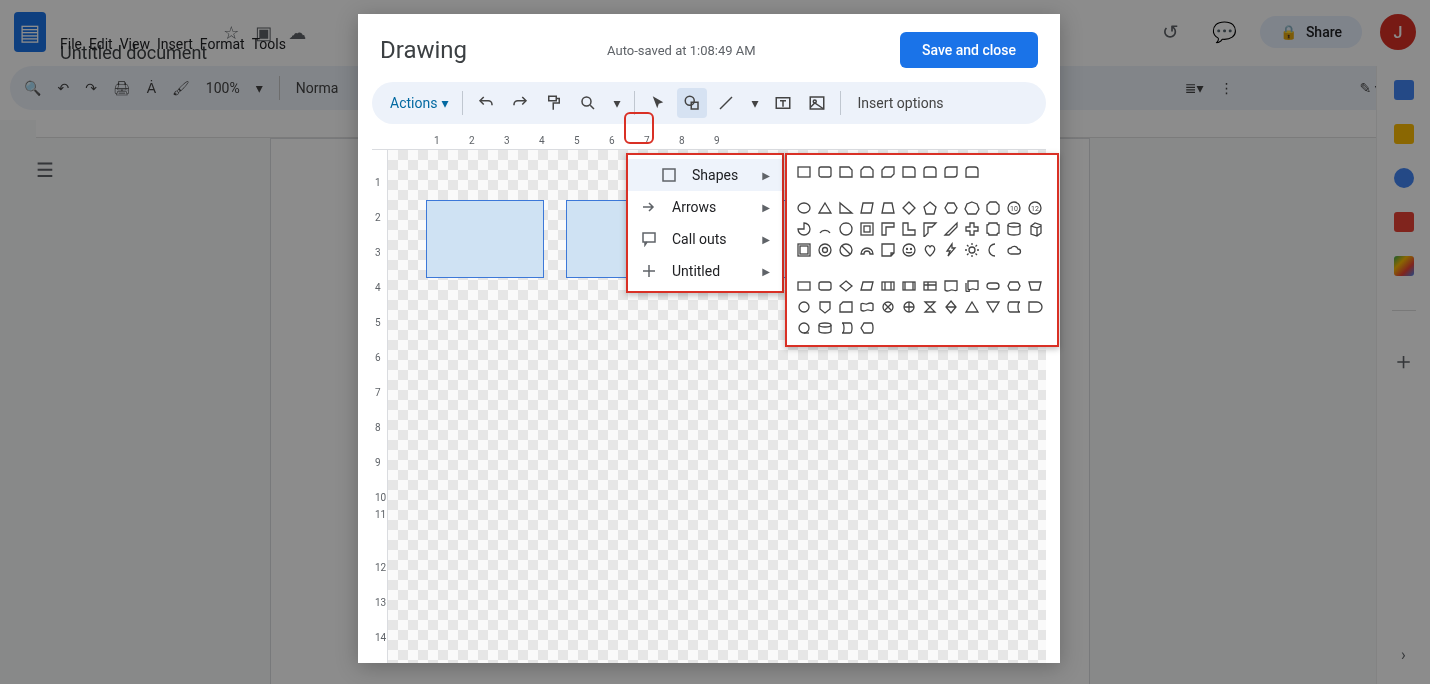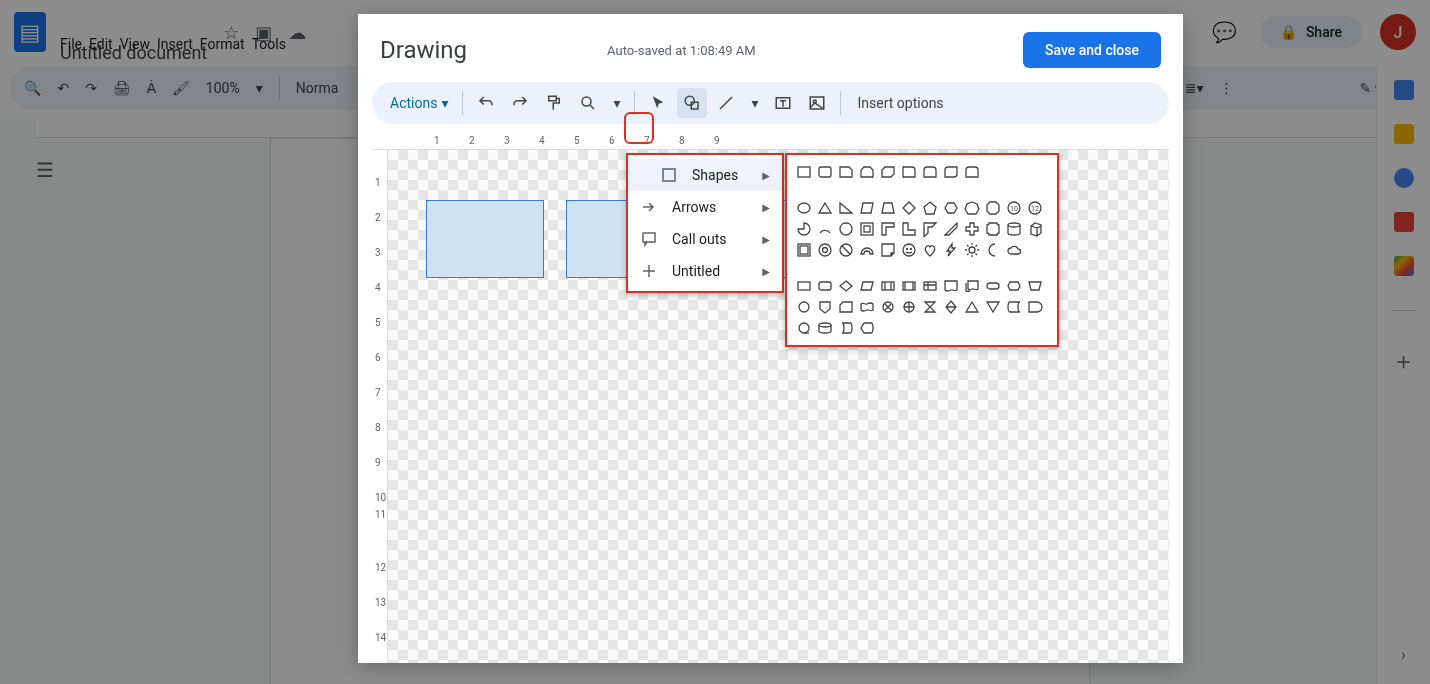--- a/index.html
+++ b/index.html
@@ -25,21 +25,21 @@
 
 .doc-area { position:absolute; top:120px; bottom:0; left:0; right:54px; background:#f8f9fa; }
 .ruler-h { position:absolute; top:0; left:36px; right:0; height:18px; background:#fff; border-bottom:1px solid #e0e0e0; }
 .list-icon { position:absolute; top:38px; left:36px; font-size:20px; color:#5f6368; }
 .page { position:absolute; top:18px; left:270px; width:820px; height:1060px; background:#fff; border:1px solid #dadce0; }
 
 .side-panel { position:absolute; top:66px; right:0; width:54px; bottom:0; background:#fff; border-left:1px solid #eee; display:flex; flex-direction:column; align-items:center; gap:24px; padding-top:14px; }
 .sp-icon { width:20px; height:20px; border-radius:3px; }
 
 
-.dialog { position:absolute; top:14px; left:358px; width:825px; height:649px; background:#fff; box-shadow:0 4px 20px rgba(0,0,0,0.25); z-index:10; display:flex; flex-direction:column;justify-content:space-between; }
+.dialog { position:absolute; top:14px; left:358px; width:702px; height:649px; background:#fff; box-shadow:0 4px 20px rgba(0,0,0,0.25); z-index:10; display:flex; flex-direction:column;justify-content:space-between; }
 .dialog-head { display:flex; align-items:center; padding:18px 22px 14px 22px; }
 .dlg-title { font-size:24px; color:#3c4043; }
 .auto-save { font-size:13px; color:#5f6368; margin-left:140px; }
 .save-btn { margin-left:auto; background:#1a73e8; color:#fff; border:none; padding:10px 22px; border-radius:6px; font-size:14px; font-weight:500; cursor:pointer; }
 
 .dlg-toolbar { margin:0 14px; height:42px; background:#edf2fa; border-radius:24px; display:flex; align-items:center; padding:0 12px; gap:4px; }
 .dlg-toolbar .btn { padding:6px 6px; min-width:26px; height:30px; display:flex; align-items:center; justify-content:center; color:#444; font-size:14px; cursor:pointer; border-radius:4px; }
 .dlg-toolbar .btn svg { width:18px; height:18px; }
 .dlg-toolbar .sep { width:1px; height:24px; background:#c0c7d0; margin:0 4px; }
 .dlg-toolbar .actions { font-size:14px; color:#0369a1; display:flex; align-items:center; gap:4px; }

